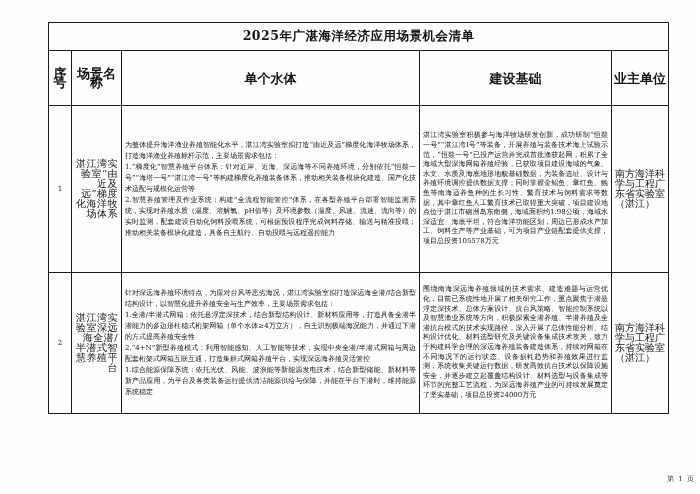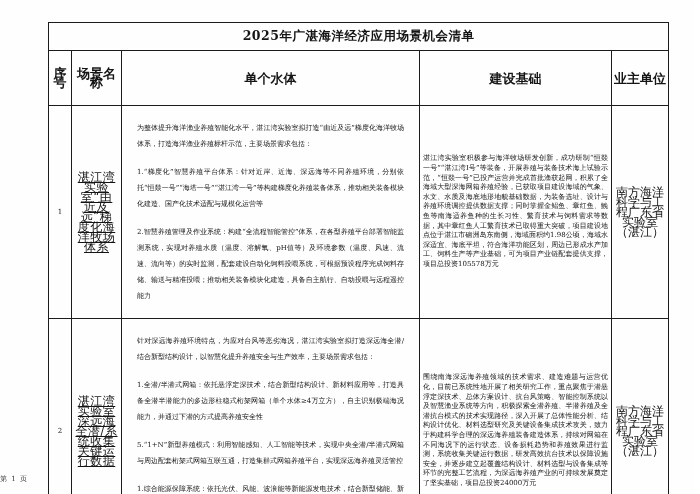--- a/index.html
+++ b/index.html
@@ -26,39 +26,39 @@
     height:28px;letter-spacing:.5px;padding:4px 0;
   }
   .header-row th{
     font-size:13px;font-weight:bold;text-align:center;
     height:13px;padding:18px 1px;line-height:9px;
   }
   .row-1{height:167px;}
   .row-2{height:141px;}
   .c-no{text-align:center;font-size:7px;}
   .c-name{
-    text-align:center;font-size:12px;line-height:10px;
-    padding:2px 4px;letter-spacing:.5px;text-decoration:underline;
+    text-align:right;font-size:10px;line-height:10px;
+    padding:2px 4px;letter-spacing:.5px;
   }
   .c-req{padding:3px 5px;}
   .c-req p{
-    margin:12px;text-align:justify;text-justify:inter-character;
-    line-height:16px;word-break:break-all;
+    margin:0;text-align:justify;text-justify:inter-character;
+    line-height:11px;word-break:break-all;
   }
   .c-req b{font-weight:normal;}
   .c-basis{
     text-align:justify;text-justify:inter-character;
     line-height:9.6px;padding:3px 5px;word-break:break-all;
   }
   .c-owner{
-    text-align:center;font-size:12px;line-height:10px;padding:2px 2px;
+    font-size:10px;line-height:10px;padding:2px 2px;
   }
   .footer{
     position:absolute;left:0;right:0;top:474px;
-    text-align:left;font-size:7px;color:#333;letter-spacing:1px;
+    text-align:right;font-size:7px;color:#333;letter-spacing:1px;
   }
 </style>
 </head>
 <body>
 
 <div class="page">
   <table class="doc-table">
     <colgroup>
       <col style="width:23px">
       <col style="width:50px">
@@ -85,25 +85,25 @@
           <p>为整体提升海洋渔业养殖智能化水平，湛江湾实验室拟打造“由近及远”梯度化海洋牧场体系，打造海洋渔业养殖标杆示范，主要场景需求包括：</p>
           <p><b>1.“梯度化”智慧养殖平台体系：</b><span>针对近岸、近海、深远海等不同养殖环境，分别依托“恒燚一号”“海塔一号”“湛江湾一号”等构建梯度化养殖装备体系，推动相关装备模块化建造、国产化技术适配与规模化运营等</span></p>
           <p><b>2.智慧养殖管理及作业系统：</b><span>构建“全流程智能管控”体系，在各型养殖平台部署智能监测系统，实现对养殖水质（温度、溶解氧、pH值等）及环境参数（温度、风速、流速、流向等）的实时监测，配套建设自动化饲料投喂系统，可根据预设程序完成饲料存储、输送与精准投喂；推动相关装备模块化建造，具备自主航行、自动投喂与远程遥控能力</span></p>
         </td>
         <td class="c-basis">湛江湾实验室积极参与海洋牧场研发创新，成功研制“恒燚一号”“湛江湾Ⅰ号”等装备，开展养殖与装备技术海上试验示范，“恒燚一号”已投产运营并完成首批渔获起网，积累了全海域大型深海网箱养殖经验，已获取项目建设海域的气象、水文、水质及海底地形地貌基础数据，为装备选址、设计与养殖环境调控提供数据支撑；同时掌握金鲳鱼、章红鱼、鮸鱼等南海适养鱼种的生长习性、繁育技术与饲料需求等数据，其中章红鱼人工繁育技术已取得重大突破，项目建设地点位于湛江市硇洲岛东南侧，海域面积约1.98公顷，海域水深适宜、海底平坦，符合海洋功能区划，周边已形成水产加工、饲料生产等产业基础，可为项目产业链配套提供支撑，项目总投资105578万元</td>
         <td class="c-owner">南方海洋科学与工程广东省实验室（湛江）</td>
       </tr>
 
       <tr class="row-2">
         <td class="c-no">2</td>
-        <td class="c-name">湛江湾实验室深远海全潜/系统收集关键运行数据</td>
+        <td class="c-name">湛江湾实验室深远海全潜/半潜式智慧养殖平台</td>
         <td class="c-req">
           <p>针对深远海养殖环境特点，为应对台风等恶劣海况，湛江湾实验室拟打造深远海全潜/结合新型结构设计，以智慧化提升养殖安全与生产效率，主要场景需求包括：</p>
           <p><b>1.全潜/半潜式网箱：</b><span>依托悬浮定深技术，结合新型结构设计、新材料应用等，打造具备全潜半潜能力的多边形柱稳式桁架网箱（单个水体≥4万立方），自主识别极端海况能力，并通过下潜的方式提高养殖安全性</span></p>
-          <p><b>5.“1+N”新型养殖模式：</b><span>利用智能感知、人工智能等技术，实现中央全潜/半潜式网箱与周边配套桁架式网箱互联互通，打造集群式网箱养殖平台，实现深远海养殖灵活管控</span></p>
+          <p><b>2.“4+N”新型养殖模式：</b><span>利用智能感知、人工智能等技术，实现中央全潜/半潜式网箱与周边配套桁架式网箱互联互通，打造集群式网箱养殖平台，实现深远海养殖灵活管控</span></p>
           <p><b>1.综合能源保障系统：</b><span>依托光伏、风能、波浪能等新能源发电技术，结合新型储能、新材料等新产品应用，为平台及各类装备运行提供清洁能源供给与保障，并能在平台下潜时，维持能源系统稳定</span></p>
         </td>
         <td class="c-basis">围绕南海深远海养殖领域的技术需求、建造难题与运营优化，目前已系统性地开展了相关研究工作，重点聚焦于潜悬浮定深技术、总体方案设计、抗台风策略、智能控制系统以及智慧渔业系统等方向，积极探索全潜养殖、半潜养殖及全潜抗台模式的技术实现路径，深入开展了总体性能分析、结构设计优化、材料选型研究及关键设备集成技术攻关，致力于构建科学合理的深远海养殖装备建造体系，持续对网箱在不同海况下的运行状态、设备损耗趋势和养殖效果进行监测，系统收集关键运行数据，研发高效抗台技术以保障设施安全，并逐步建立起覆盖结构设计、材料选型与设备集成等环节的完整工艺流程，为深远海养殖产业的可持续发展奠定了坚实基础，项目总投资24000万元</td>
         <td class="c-owner">南方海洋科学与工程广东省实验室（湛江）</td>
       </tr>
     </tbody>
   </table>
 
   <div class="footer">第 1 页</div>
 </div>

